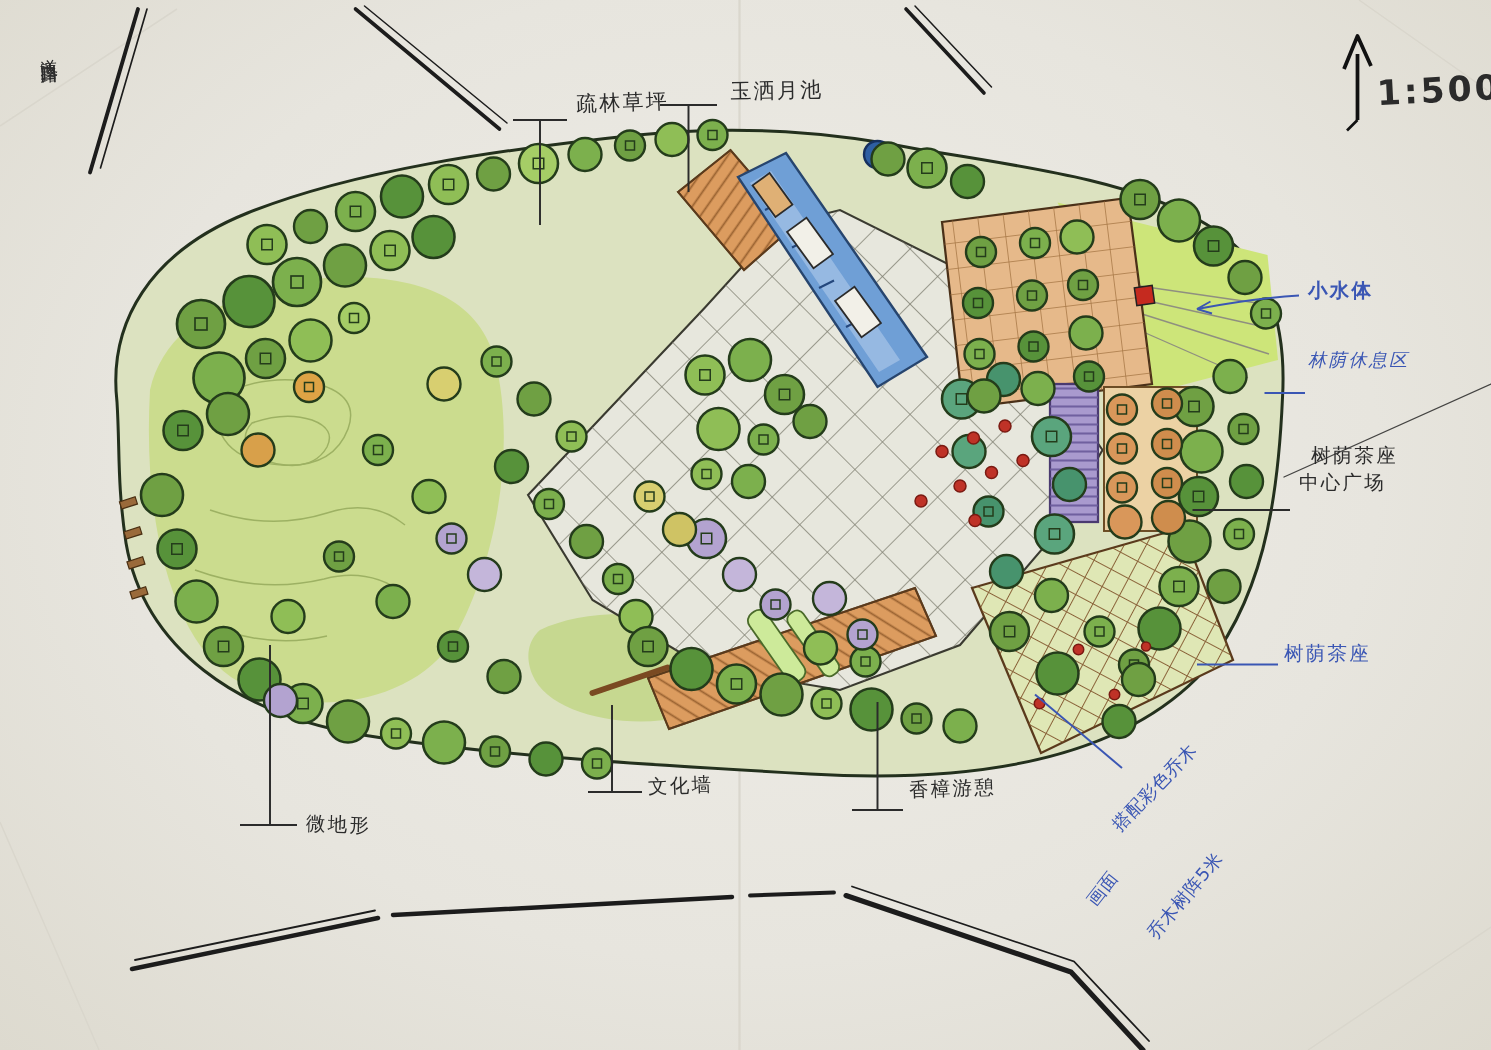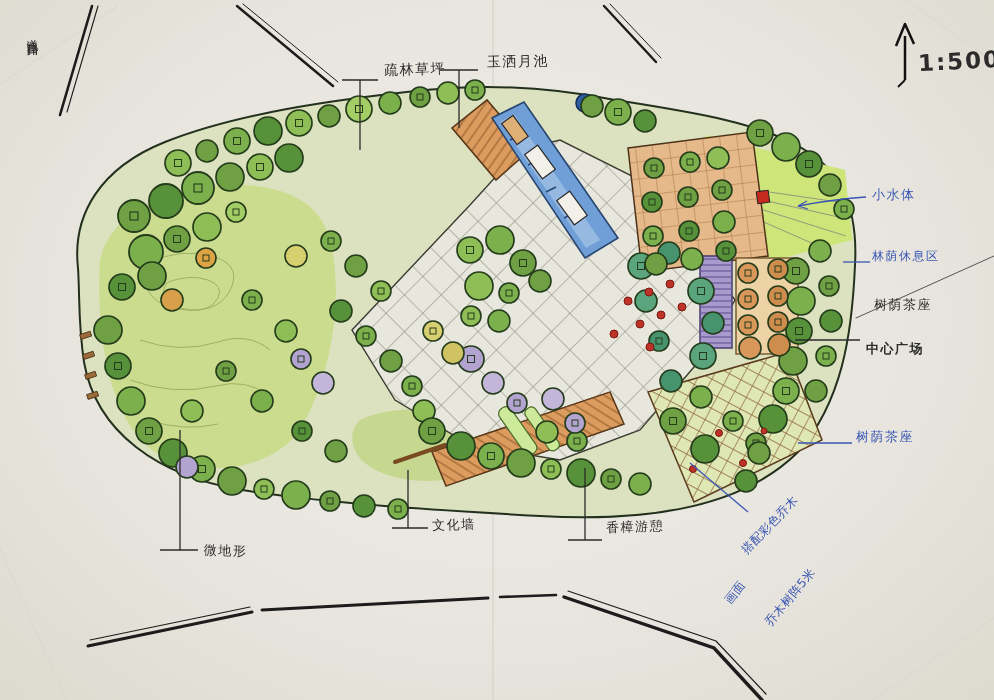--- a/index.html
+++ b/index.html
@@ -383,27 +383,27 @@
 </svg>
 
 <div class="label vertical" style="left:26px;top:30px;transform:rotate(-3deg);font-size:12px;">道路路口</div>
 
 <div class="label" style="left:384px;top:62px;transform:rotate(-2deg);font-size:14px;">疏林草坪</div>
 
 <div class="label" style="left:487px;top:54px;transform:rotate(-1deg);font-size:14px;">玉洒月池</div>
 
 <div class="label scale-text" style="left:918px;top:50px;">1:500</div>
 
-<div class="label blue" style="left:872px;top:188px;">小水体</div>
-
-<div class="label blue" style="left:872px;top:250px;font-size:12px;">林荫休息区</div>
+<div class="label blue" style="left:872px;top:188px;font-weight:bold;">小水体</div>
+
+<div class="label blue" style="left:872px;top:234px;font-size:12px;font-style:italic;">林荫休息区</div>
 
 <div class="label" style="left:874px;top:298px;">树荫茶座</div>
 
-<div class="label" style="left:866px;top:342px;font-weight:bold;">中心广场</div>
+<div class="label" style="left:866px;top:316px;">中心广场</div>
 
 <div class="label blue" style="left:856px;top:430px;">树荫茶座</div>
 
 <div class="label" style="left:204px;top:544px;transform:rotate(2deg);">微地形</div>
 
 <div class="label" style="left:432px;top:518px;transform:rotate(-2deg);">文化墙</div>
 
 <div class="label" style="left:606px;top:520px;transform:rotate(-2deg);">香樟游憩</div>
 
 <div class="label blue note" style="left:748px;top:544px;transform:rotate(-46deg);transform-origin:left bottom;">搭配彩色乔木</div>

